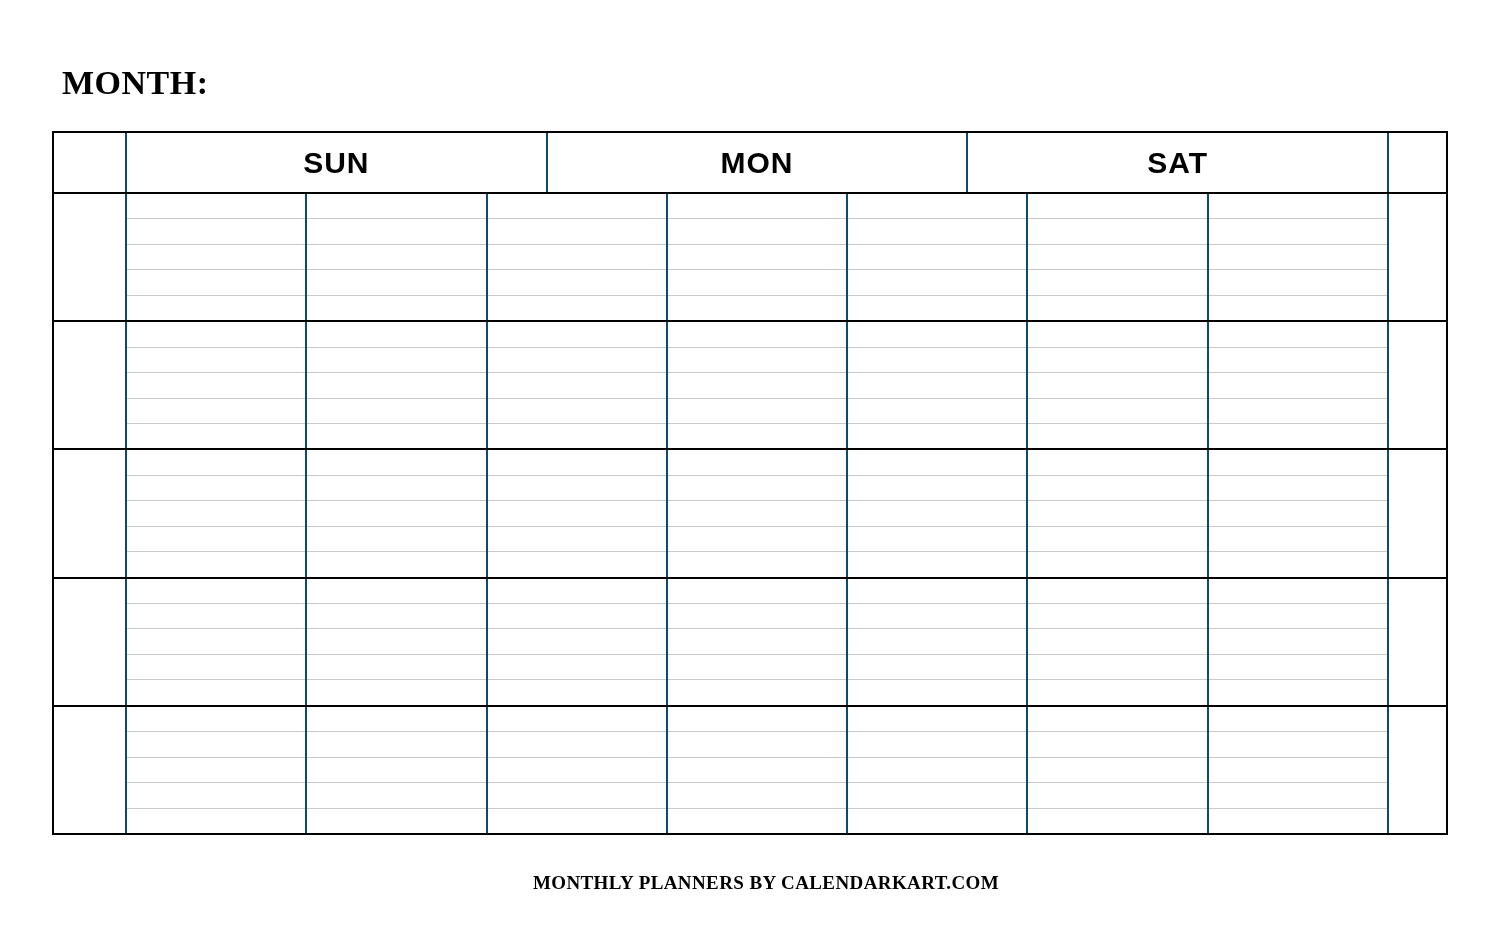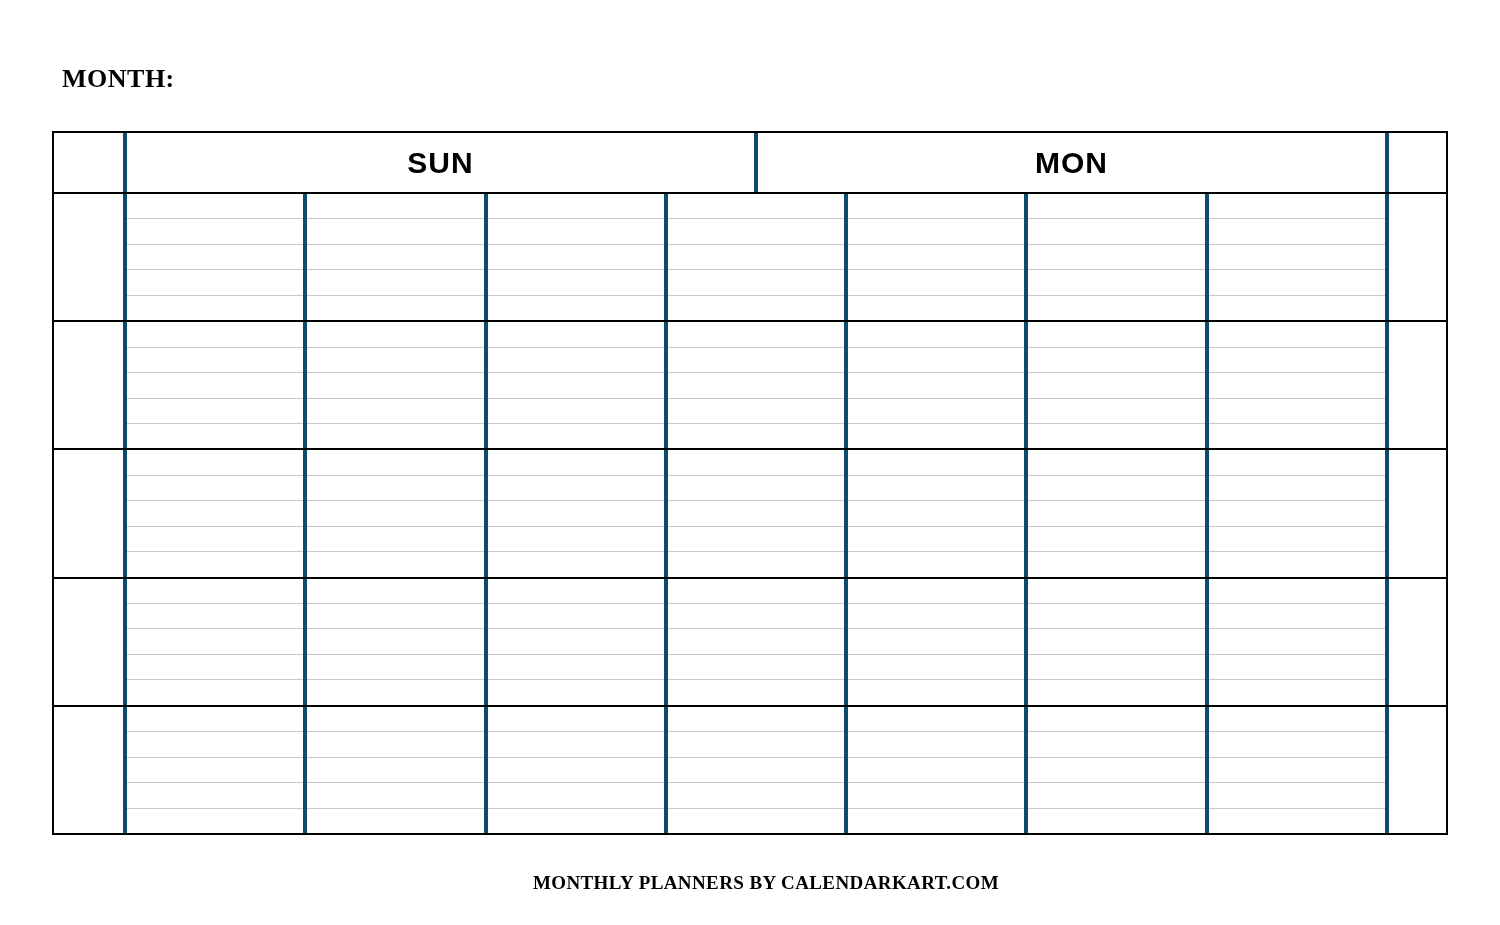--- a/index.html
+++ b/index.html
@@ -20,21 +20,21 @@
     width: 1500px;
     height: 925px;
     box-sizing: border-box;
   }
   .month-title {
     position: absolute;
     left: 62px;
     top: 64px;
     font-family: "Liberation Serif", serif;
     font-weight: bold;
-    font-size: 26px;
+    font-size: 34px;
     letter-spacing: 0.5px;
     white-space: nowrap;
   }
   .calendar {
     position: absolute;
     left: 52px;
     top: 131px;
     width: 1396px;
     height: 704px;
     border: 2px solid #000;
@@ -55,21 +55,21 @@
   .week-row {
     flex: 1 1 0;
     border-bottom: 2px solid #000;
     box-sizing: border-box;
   }
   .week-row.last {
     border-bottom: none;
   }
   .cell {
     box-sizing: border-box;
-    border-right: 4px solid #0c4a6e;
+    border-right: 2px solid #0c4a6e;
     position: relative;
     overflow: hidden;
   }
   .cell.edge-left {
     width: 73px;
     flex: 0 0 73px;
   }
   .cell.edge-right {
     width: 57px;
     flex: 0 0 57px;
@@ -131,20 +131,23 @@
   <div class="calendar">
 
     <div class="row header-row">
       <div class="cell edge-left"></div>
       <div class="cell day">
         <span class="dayname">SUN</span>
       </div>
       <div class="cell day">
         <span class="dayname">MON</span>
       </div>
+      <div class="cell day">
+        <span class="dayname">SAT</span>
+      </div>
       <div class="cell edge-right"></div>
     </div>
 
     <div class="row week-row">
       <div class="cell edge-left"></div>
       <div class="cell day">
         <div class="lines">
             <div class="ln"></div>
             <div class="ln"></div>
             <div class="ln"></div>

